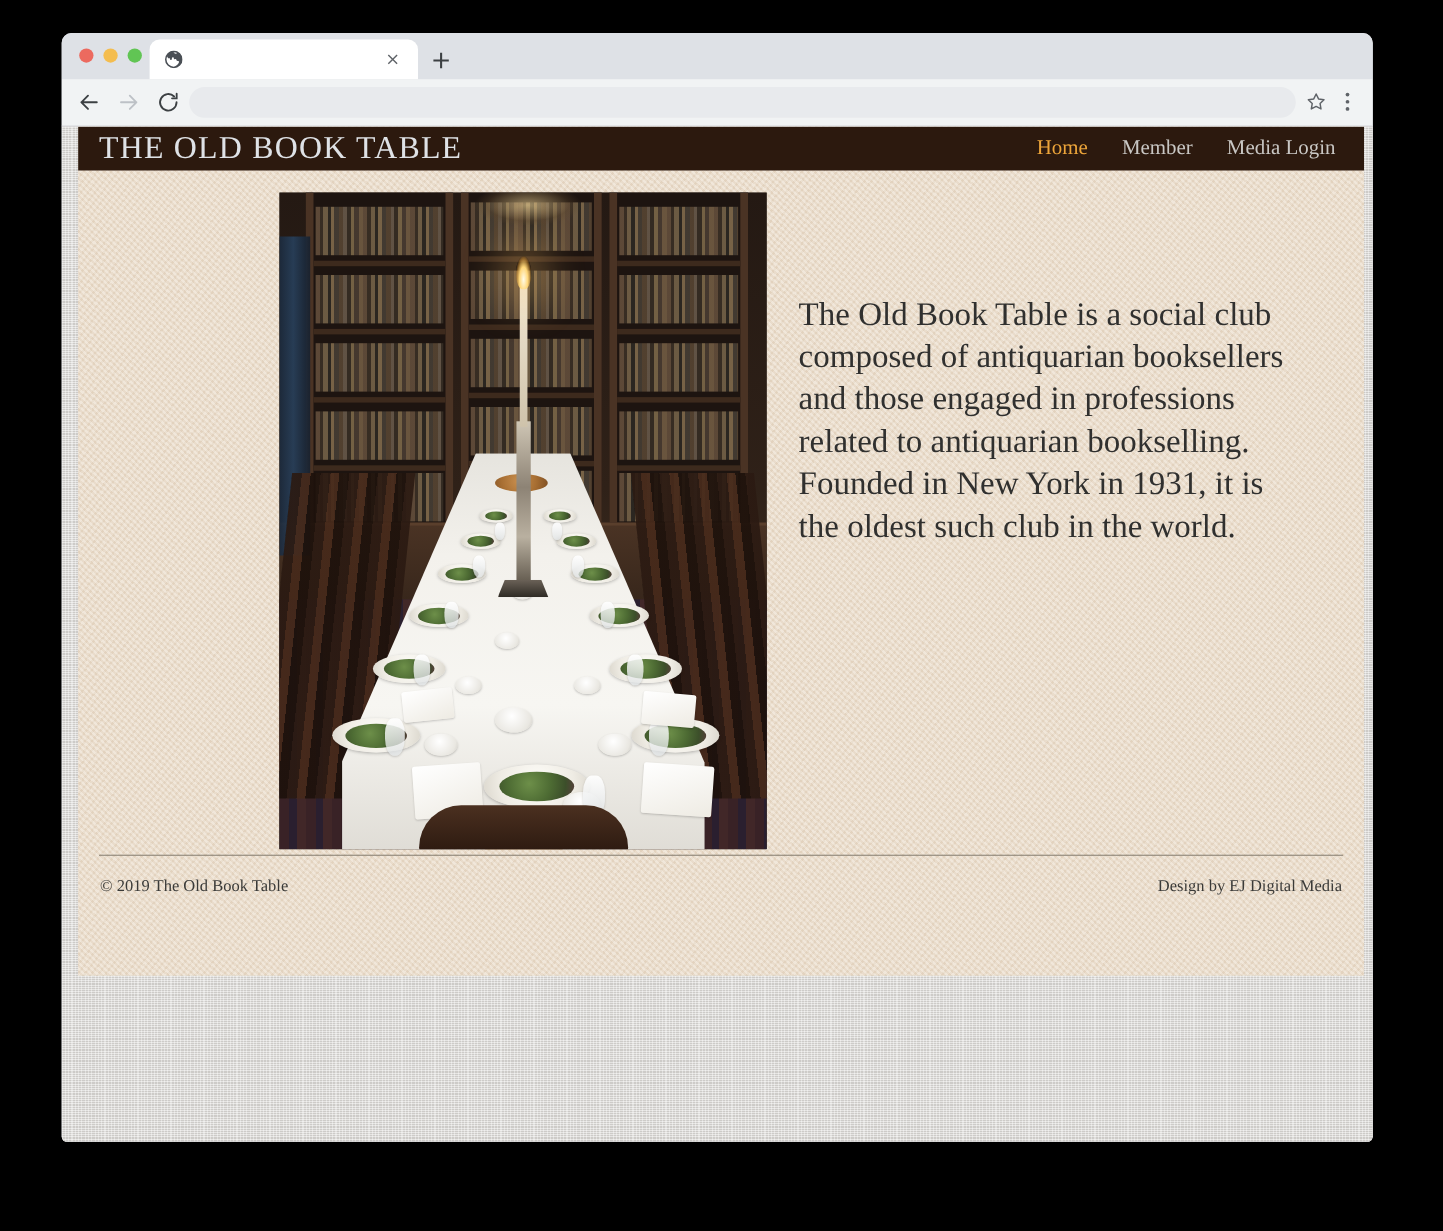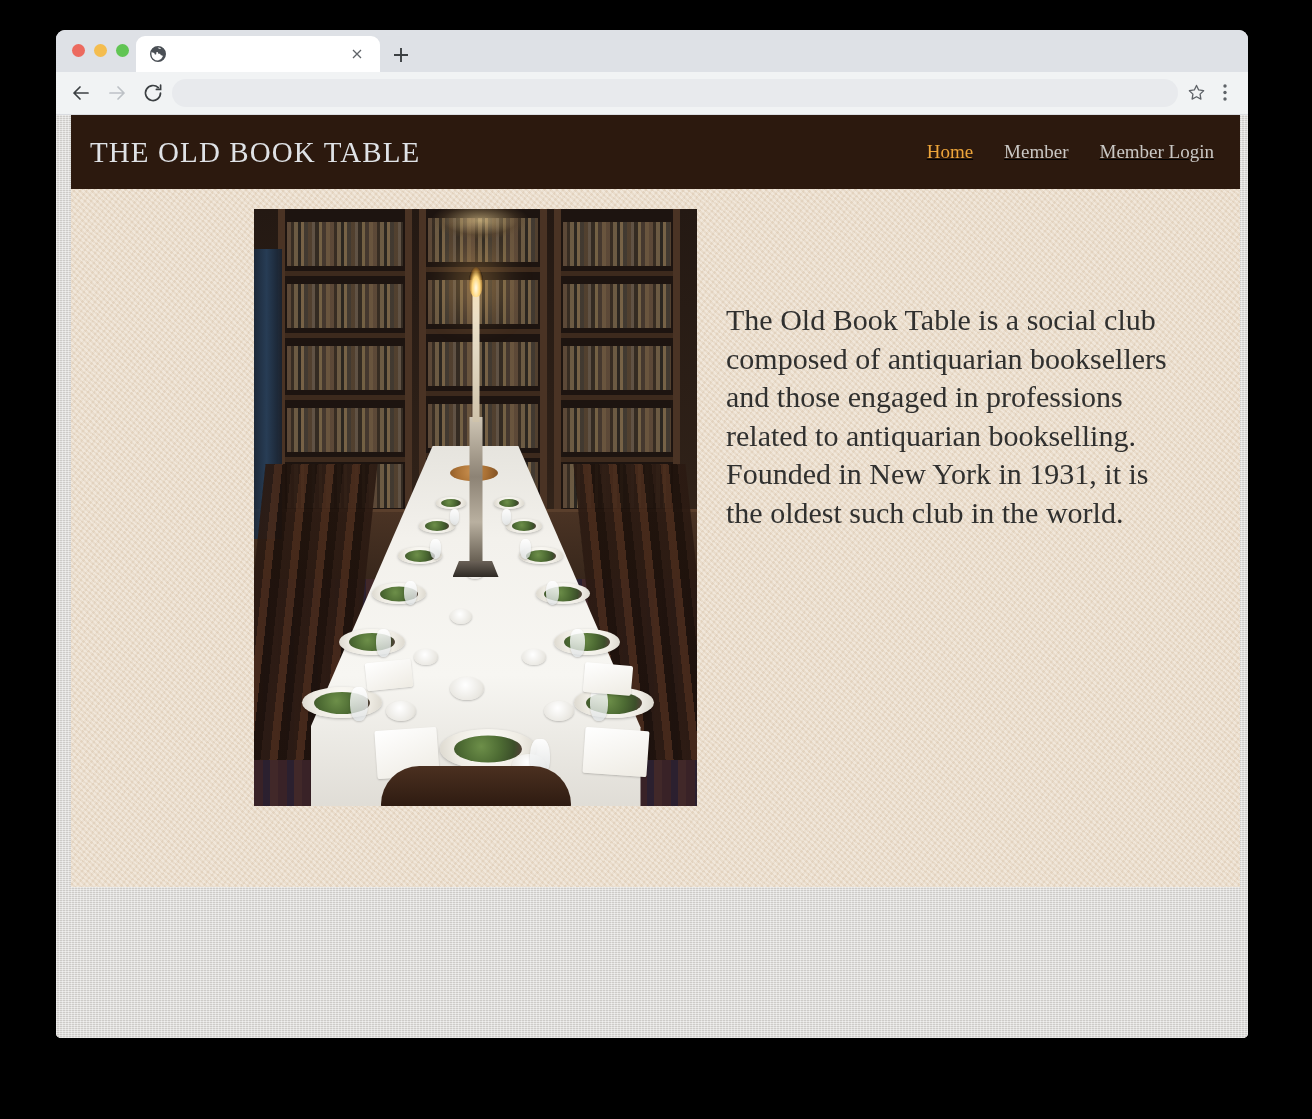--- a/index.html
+++ b/index.html
@@ -167,42 +167,41 @@
     background-color: #e9dac7;
     background-image:
       repeating-linear-gradient(42deg, rgba(255,255,255,0.22) 0 2px, rgba(160,132,102,0.045) 2px 4px),
       repeating-linear-gradient(128deg, rgba(255,255,255,0.16) 0 3px, rgba(150,120,90,0.04) 3px 5px);
     overflow: hidden;
   }
 
   
   .site-header {
     position: relative;
-    height: 74px;
+    height: 40px;
     background: #2c190e;
     display: flex;
     align-items: center;
     justify-content: space-between;
     padding: 0 24px 0 19px;
     box-sizing: border-box;
   }
   .site-title {
     font-family: "Liberation Serif", "DejaVu Serif", serif;
     font-size: 29px;
     letter-spacing: 1.1px;
     color: #dfe2e6;
     font-weight: 400;
     white-space: nowrap;
   }
   .site-nav {
     display: flex;
     align-items: center;
     gap: 31px;
     padding-right: 2px;
-    text-decoration: underline;
   }
   .nav-link {
     font-family: "Liberation Serif", "DejaVu Serif", serif;
     font-size: 19px;
     color: #c9c7c4;
     white-space: nowrap;
   }
   .nav-link.is-active { color: #eda53a; }
 
   
@@ -503,21 +502,21 @@
   </div>
 
   <div class="viewport">
     <div class="page">
 
       <div class="site-header">
         <div class="site-title">THE OLD BOOK TABLE</div>
         <div class="site-nav">
           <a class="nav-link is-active">Home</a>
           <a class="nav-link">Member</a>
-          <a class="nav-link">Member Login</a>
+          <a class="nav-link">Media Login</a>
         </div>
       </div>
 
       <div class="main">
 
         <div class="photo-frame" title="Long banquet table set for dinner in a wood-panelled library with bookcases and a lit candelabra">
           <div class="photo">
             <div class="ph-wall"></div>
 
             <div class="bookcase bc1">
@@ -658,16 +657,21 @@
 
             <div class="ph-chair-front"></div>
           </div>
         </div>
 
         <div class="intro">
           <p>The Old Book Table is a social club composed of antiquarian booksellers and those engaged in professions related to antiquarian bookselling. Founded in New York in 1931, it is the oldest such club in the world.</p>
         </div>
       </div>
 
+      <div class="site-footer">
+        <div class="footer-rule"></div>
+        <div class="footer-left">© 2019 The Old Book Table</div>
+        <div class="footer-right"><span>Design by </span><a>EJ Digital Media</a></div>
+      </div>
 
     </div>
   </div>
 </div>
 
 </body></html>

